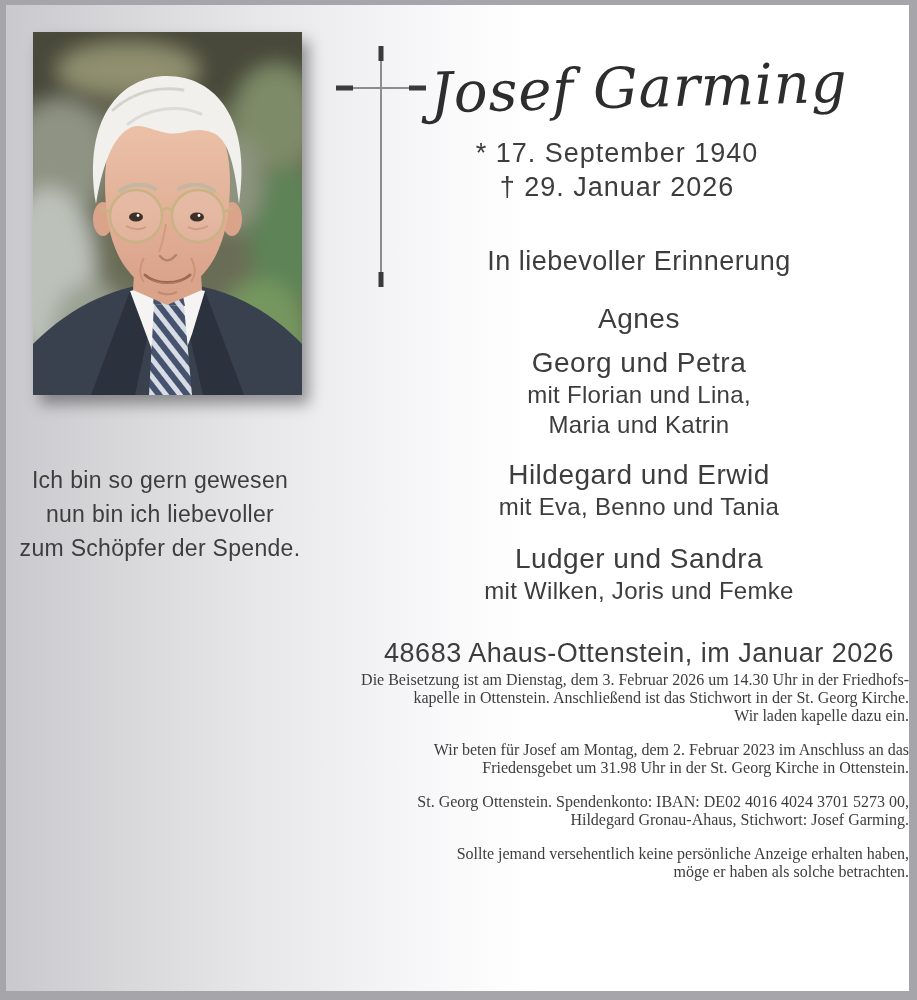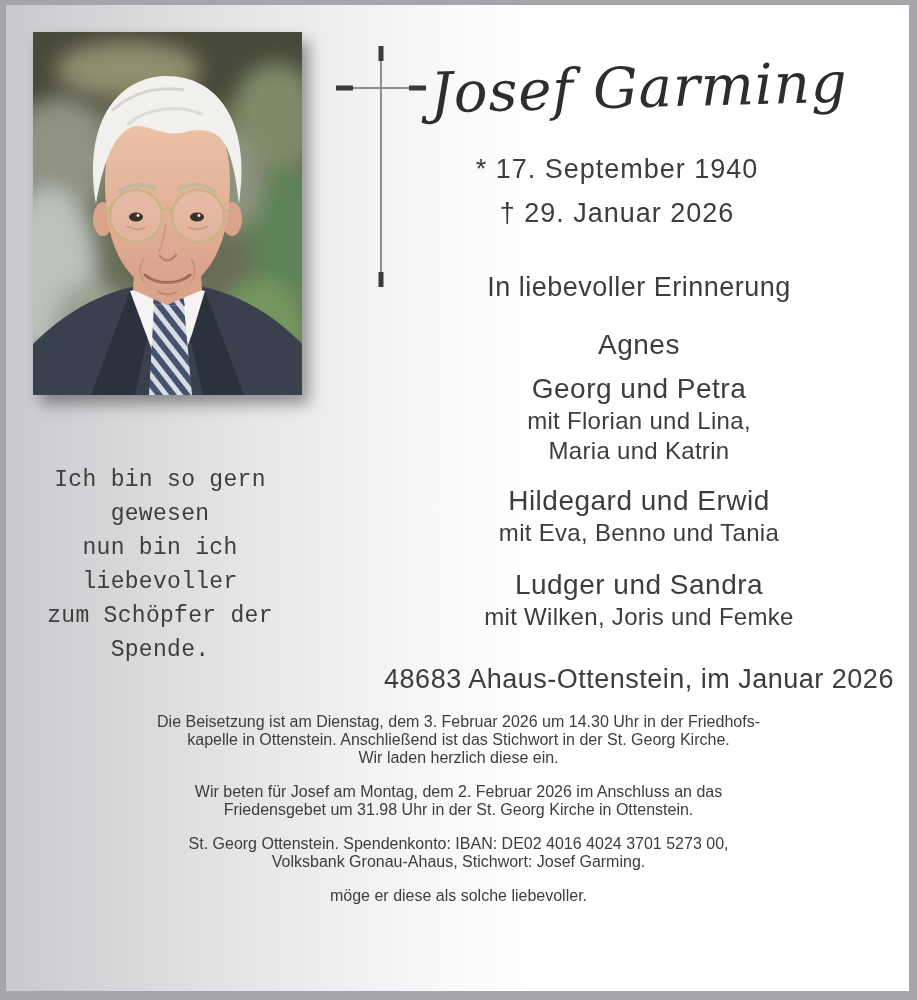--- a/index.html
+++ b/index.html
@@ -32,35 +32,35 @@
   .cross{position:absolute;left:334px;top:44px;}
   
   .right-col{position:absolute;left:358px;top:0;width:562px;text-align:center;}
   .name{
     margin-top:42px;height:92px;line-height:92px;
     font-family:"DejaVu Serif",serif;font-style:italic;
     font-size:56px;color:#2d2d2d;letter-spacing:1px;
     transform:rotate(-1.5deg);
   }
   .date{font-size:27px;line-height:34px;letter-spacing:1px;transform:translateX(-22px);}
-  .date.birth{margin-top:18px;}
-  .date.death{margin-top:10px;}
+  .date.birth{margin-top:2px;}
+  .date.death{}
   .intro{margin-top:40px;font-size:27px;line-height:34px;letter-spacing:0.5px;}
   .mourner-main{font-size:28px;line-height:34px;letter-spacing:0.5px;}
   .m-agnes{margin-top:24px;}
   .m-georg{margin-top:10px;}
   .m-hilde{margin-top:18px;}
   .m-ludger{margin-top:20px;}
   .mourner-sub{font-size:24px;line-height:30px;letter-spacing:0.3px;}
   .place-date{margin-top:30px;font-size:27px;line-height:34px;letter-spacing:0.5px;}
   
-  .poem{position:absolute;left:10px;top:463px;width:300px;text-align:center;font-family:Liberation Mono, monospace;}
+  .poem{position:absolute;left:10px;top:463px;width:300px;text-align:center;}
   .poem div{font-size:23px;line-height:34px;letter-spacing:0.3px;}
   
-  .notices{position:absolute;left:8px;right:8px;top:705px;text-align:center;}
+  .notices{position:absolute;left:8px;right:8px;top:663px;text-align:right;font-family:Liberation Serif, serif;}
   .notice{
     margin:0 0 8px 0;
     transform:scaleX(0.9);transform-origin:50% 0;
     color:#3c3c3c;
   }
 </style>
 </head>
 <body>
 
 <div class="sheet">
@@ -177,30 +177,31 @@
     <div>Ich bin so gern gewesen</div>
     <div>nun bin ich liebevoller</div>
     <div>zum Schöpfer der Spende.</div>
   </div>
 
   <div class="notices">
     <p class="notice">
       </p>
       <div>Die Beisetzung ist am Dienstag, dem 3. Februar 2026 um 14.30 Uhr in der Friedhofs-</div>
       <div>kapelle in Ottenstein. Anschließend ist das Stichwort in der St. Georg Kirche.</div>
-      <div>Wir laden herzlich diese ein.</div>
-    <p></p>
-    <p class="notice">
-      </p>
-      <div>Wir beten für Josef am Montag, dem 2. Februar 2026 im Anschluss an das</div>
+      <div>Wir laden kapelle dazu ein.</div>
+    <p></p>
+    <p class="notice">
+      </p>
+      <div>Wir beten für Josef am Montag, dem 2. Februar 2023 im Anschluss an das</div>
       <div>Friedensgebet um 31.98 Uhr in der St. Georg Kirche in Ottenstein.</div>
     <p></p>
     <p class="notice">
       </p>
       <div>St. Georg Ottenstein. Spendenkonto: IBAN: DE02 4016 4024 3701 5273 00,</div>
-      <div>Volksbank Gronau-Ahaus, Stichwort: Josef Garming.</div>
-    <p></p>
-    <p class="notice">
-      </p>
-      <div>möge er diese als solche liebevoller.</div>
+      <div>Hildegard Gronau-Ahaus, Stichwort: Josef Garming.</div>
+    <p></p>
+    <p class="notice">
+      </p>
+      <div>Sollte jemand versehentlich keine persönliche Anzeige erhalten haben,</div>
+      <div>möge er haben als solche betrachten.</div>
     <p></p>
   </div>
 </div>
 
 </body></html>

